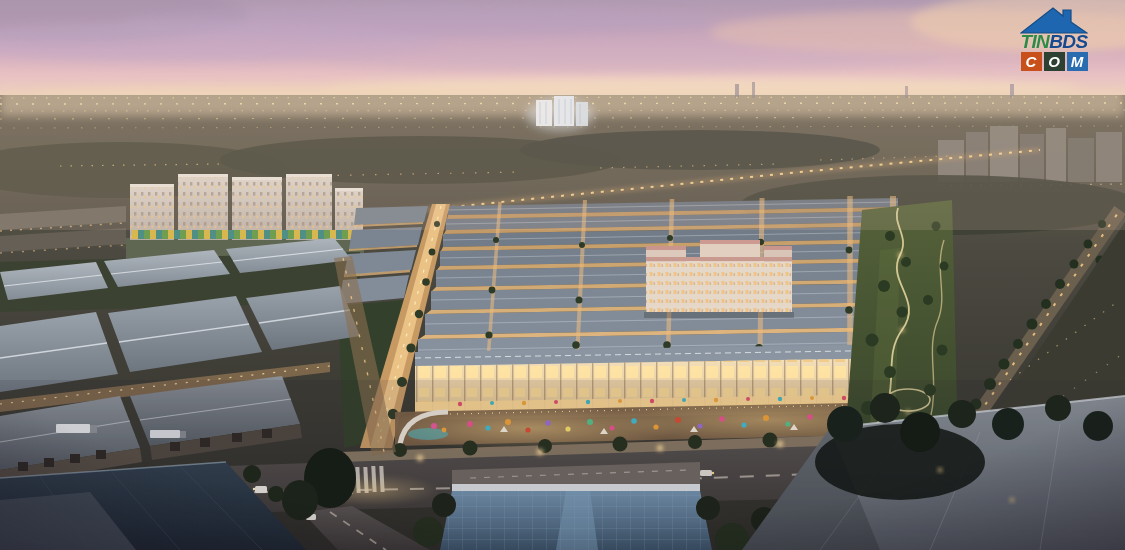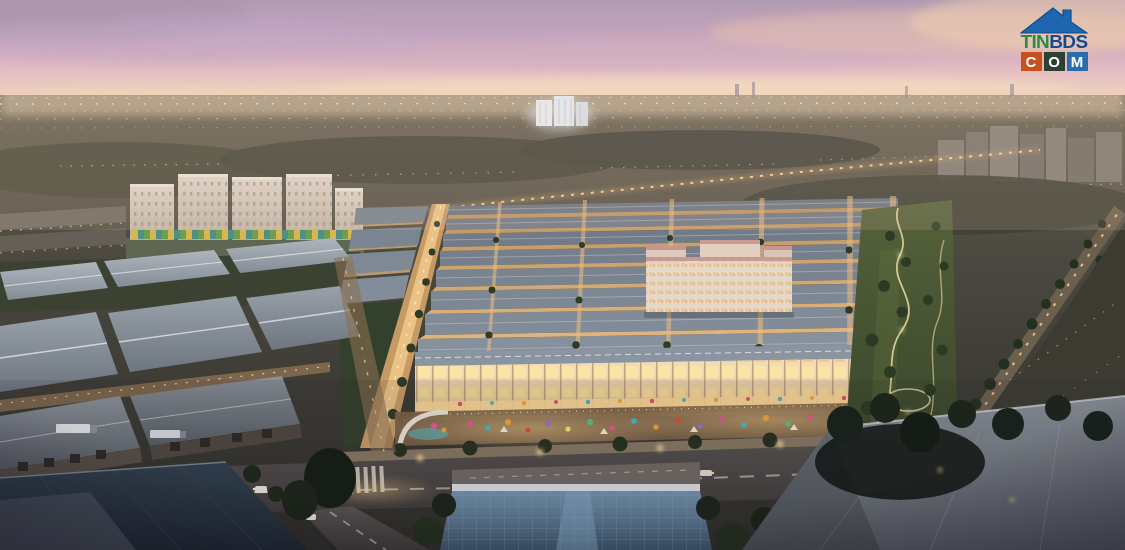--- a/index.html
+++ b/index.html
@@ -1,21 +1,21 @@
 <!DOCTYPE html>
 <html><head>
 <meta charset="utf-8">
 <style>
   html,body{margin:0;padding:0;background:#000;}
   body{width:1125px;height:550px;overflow:hidden;font-family:"Liberation Sans",sans-serif;}
   .stage{position:relative;width:1125px;height:550px;overflow:hidden;}
   .scene-svg{position:absolute;left:0;top:0;width:1125px;height:550px;display:block;}
 
   
-  .watermark{position:absolute;top:6px;right:26px;width:90px;display:flex;flex-direction:column;align-items:center;user-select:none;}
+  .watermark{position:absolute;top:6px;right:26px;width:90px;display:flex;flex-direction:column;align-items:center;user-select:none;font-style:italic;}
   .wm-house{display:block;margin-bottom:-1px;}
   .wm-line1{font-size:19px;font-weight:bold;letter-spacing:-0.6px;line-height:0.9;white-space:nowrap;
             text-shadow:0 0 2px rgba(255,255,255,0.25);}
   .wm-line1 .tin{color:#2e8b47;}
   .wm-line1 .bds{color:#17498f;}
   .wm-line2{display:flex;gap:2px;margin-top:2px;}
   .wm-tile{width:21px;height:19px;display:flex;align-items:center;justify-content:center;
            color:#fff;font-size:15px;font-weight:bold;line-height:1;}
   .tile-c{background:#c8511b;}
   .tile-o{background:#2c4132;}

